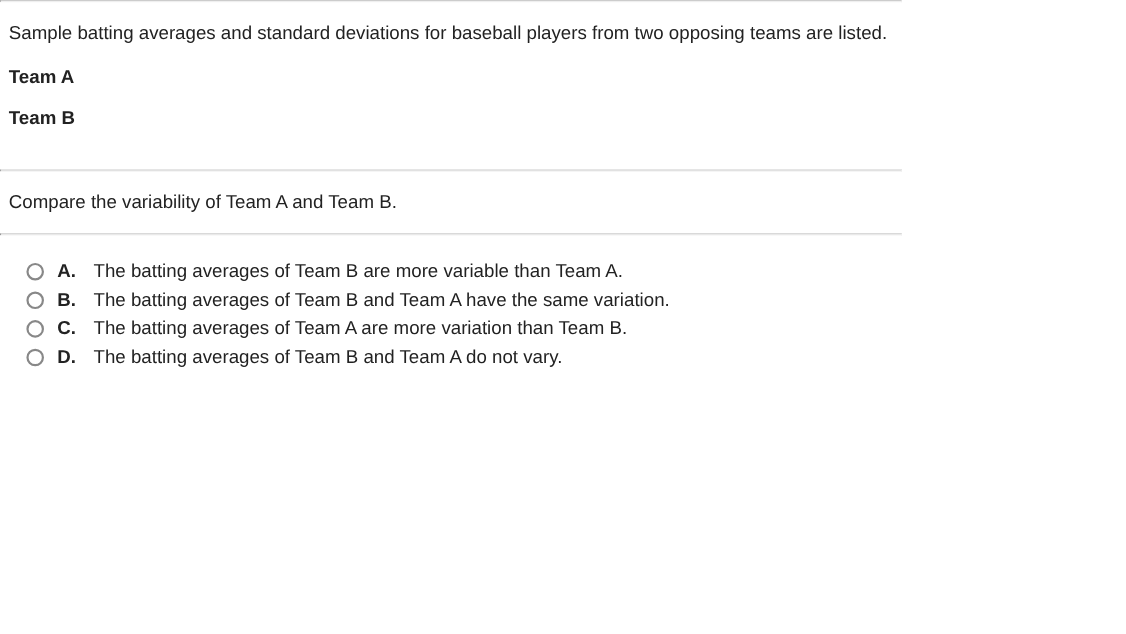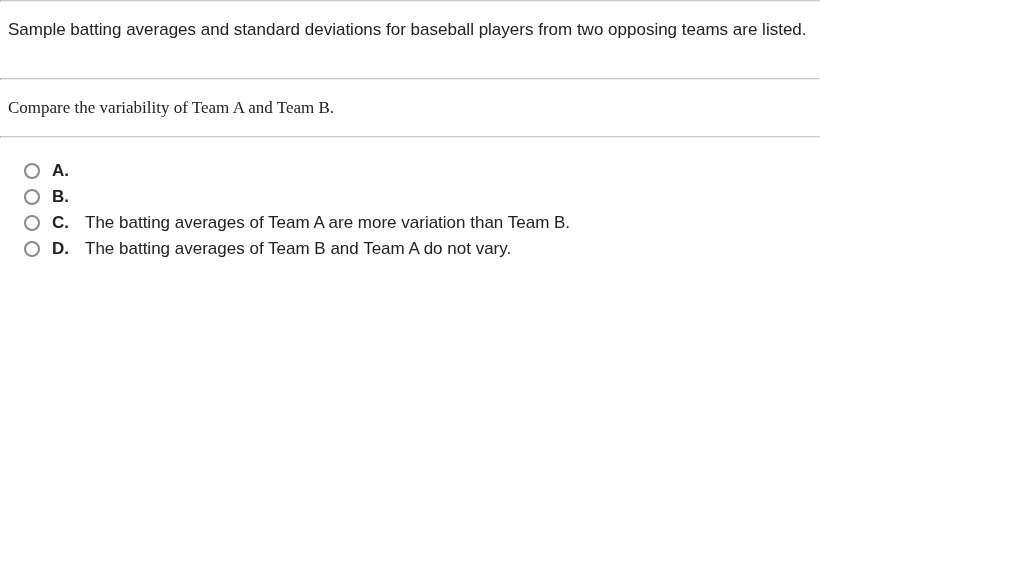--- a/index.html
+++ b/index.html
@@ -30,21 +30,20 @@
     .team-heading {
       font-weight: bold;
       margin-bottom: 18px;
     }
     .team-stats {
       padding-left: 10px;
       margin-bottom: 22px;
     }
     .question-text {
       margin: 0;
-      font-family: Liberation Serif, serif;
     }
     .options {
       padding: 20px 8px 0 8px;
     }
     .option-row {
       display: flex;
       align-items: center;
       padding: 3px 0;
       cursor: pointer;
     }
@@ -69,39 +68,43 @@
 </head>
 <body>
 
 <div class="container">
 
   <hr class="divider">
 
   <div class="section">
     <p class="intro-text">Sample batting averages and standard deviations for baseball players from two opposing teams are listed.</p>
 
+    <p class="team-heading">Team A</p>
 
+    <p class="team-heading">Team B</p>
   </div>
 
   <hr class="divider">
 
   <div class="section">
     <p class="question-text">Compare the variability of Team A and Team B.</p>
   </div>
 
   <hr class="divider">
 
   <div class="options">
     <div class="option-row">
       <span class="radio"></span>
       <span class="option-letter">A.</span>
+      <span class="option-text">The batting averages of Team B are more variable than Team A.</span>
     </div>
     <div class="option-row">
       <span class="radio"></span>
       <span class="option-letter">B.</span>
+      <span class="option-text">The batting averages of Team B and Team A have the same variation.</span>
     </div>
     <div class="option-row">
       <span class="radio"></span>
       <span class="option-letter">C.</span>
       <span class="option-text">The batting averages of Team A are more variation than Team B.</span>
     </div>
     <div class="option-row">
       <span class="radio"></span>
       <span class="option-letter">D.</span>
       <span class="option-text">The batting averages of Team B and Team A do not vary.</span>

